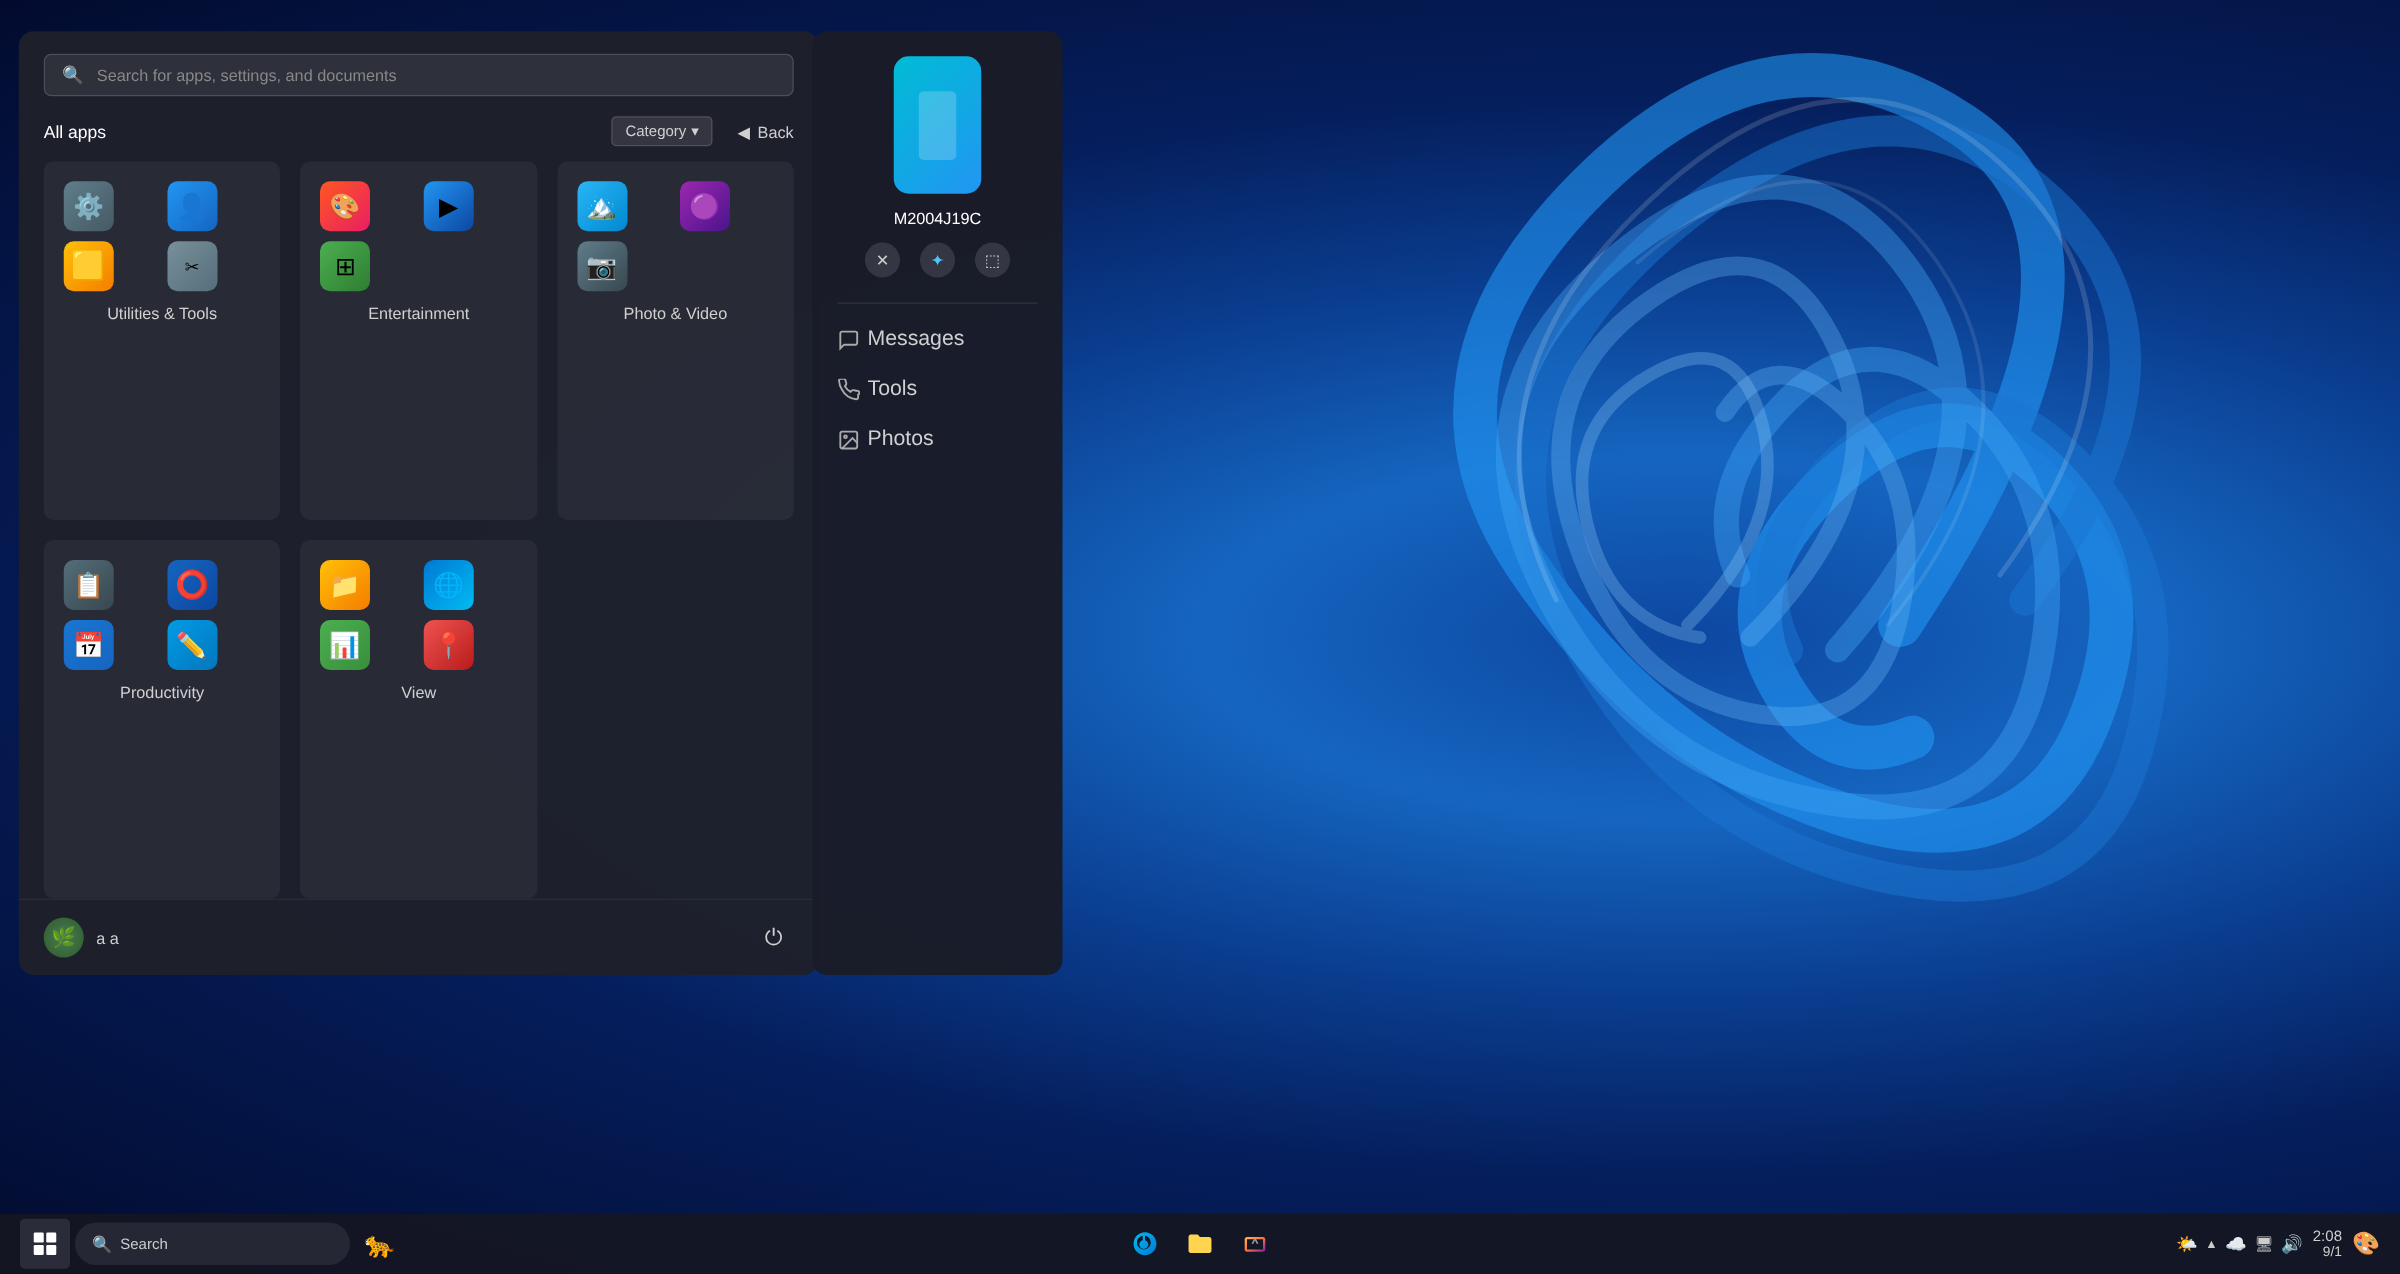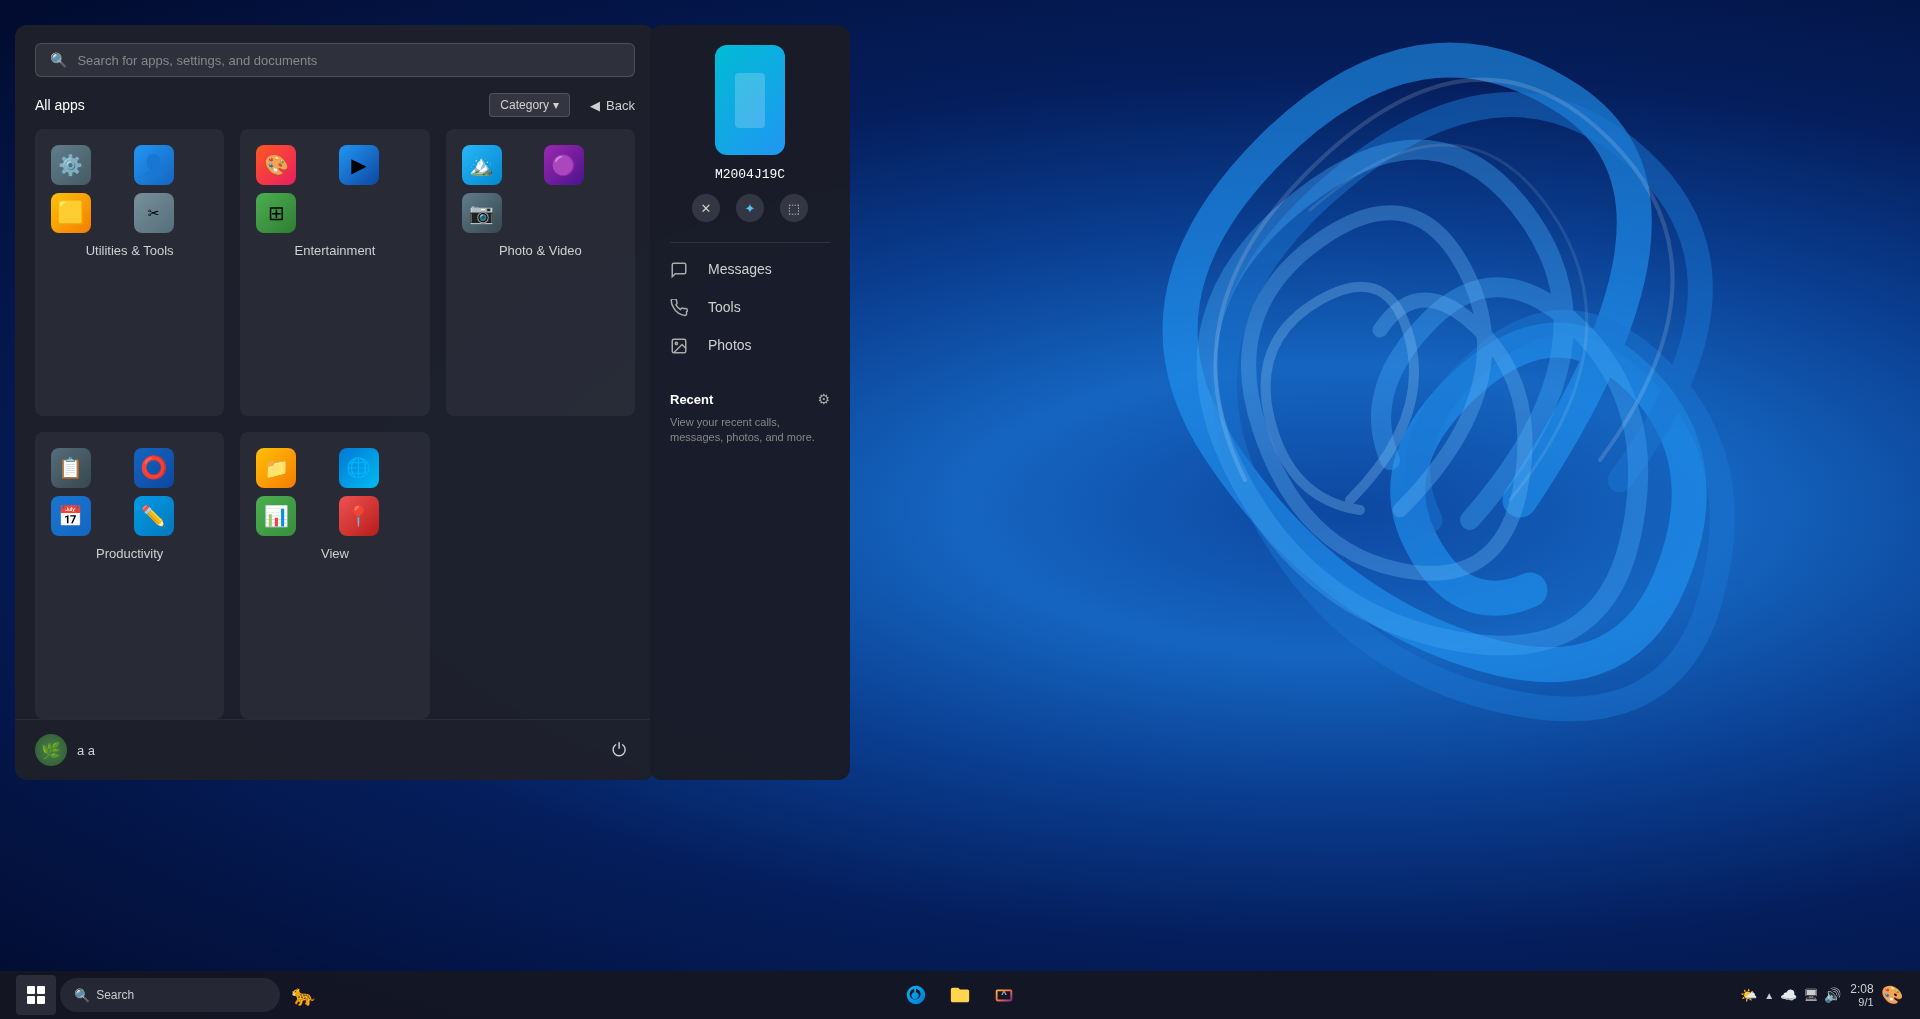--- a/index.html
+++ b/index.html
@@ -59,21 +59,20 @@
       display: flex;
       align-items: center;
       justify-content: center;
     }
 
     .phone-name {
       color: #ffffff;
       font-size: 13px;
       font-weight: 500;
       margin-bottom: 12px;
-      font-family: Liberation Mono, monospace;
     }
 
     .phone-icons-row {
       display: flex;
       gap: 16px;
       margin-bottom: 20px;
     }
 
     .phone-action-icon {
       width: 28px;
@@ -85,24 +84,24 @@
       justify-content: center;
       color: #ccc;
       font-size: 13px;
       cursor: pointer;
     }
 
     .phone-menu-item {
       width: 100%;
       padding: 10px 20px;
       display: flex;
-      align-items: flex-start;
-      gap: 20px;
-      color: #d0d0d0;
-      font-size: 14px;
+      align-items: flex-end;
+      gap: 6px;
+      color: #d0d0d0;
+      font-size: 17px;
       cursor: pointer;
       transition: background 0.15s;
     }
 
     .recent-section {
       width: 100%;
       padding: 16px 20px 8px;
       margin-top: 10px;
     }
 
@@ -585,27 +584,20 @@
 
   <div class="phone-menu-item">
     <svg width="18" height="18" viewBox="0 0 24 24" fill="none" stroke="#aaa" stroke-width="2">
       <rect x="3" y="3" width="18" height="18" rx="2" ry="2"></rect>
       <circle cx="8.5" cy="8.5" r="1.5"></circle>
       <polyline points="21 15 16 10 5 21"></polyline>
     </svg>
     <span>Photos</span>
   </div>
 
-  <div class="recent-section">
-    <div class="recent-header">
-      <span class="recent-title">Recent</span>
-      <span class="recent-gear">⚙</span>
-    </div>
-    <p class="recent-desc">View your recent calls, messages, photos, and more.</p>
-  </div>
 </div>
 
 <div class="taskbar">
   <div class="taskbar-left">
 
     <div class="win-start">
       <div class="win-logo">
         <div class="win-logo-cell"></div>
         <div class="win-logo-cell"></div>
         <div class="win-logo-cell"></div>

